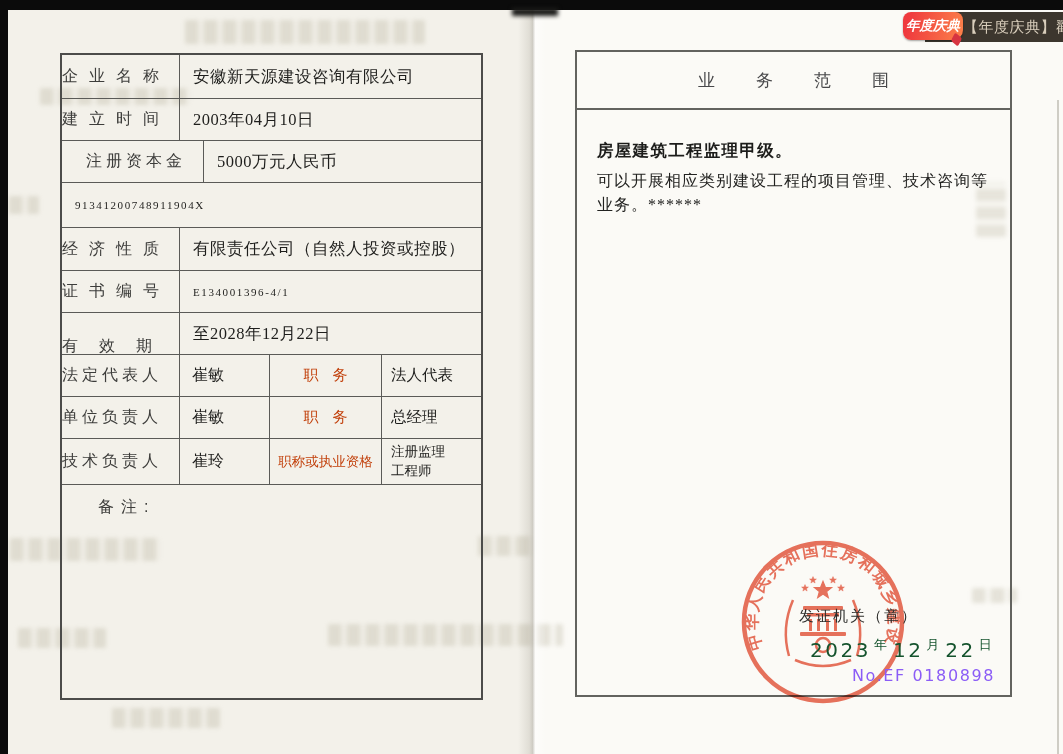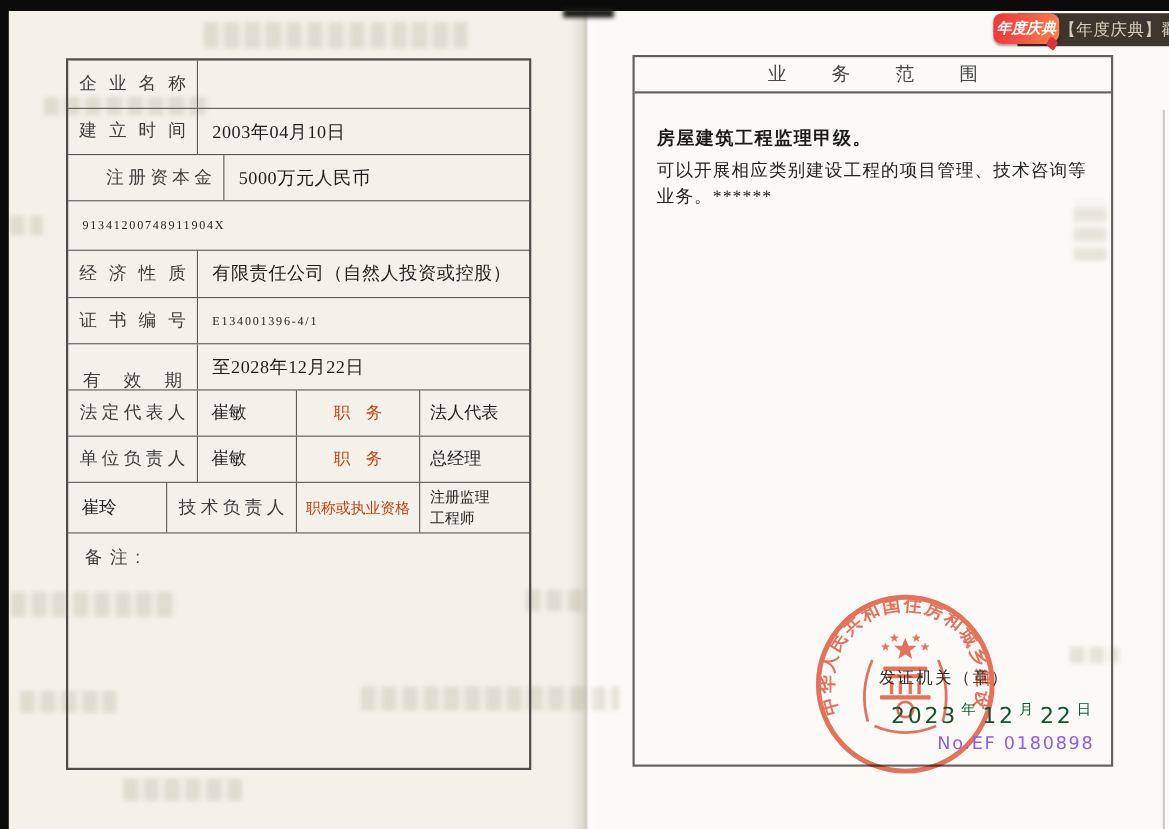--- a/index.html
+++ b/index.html
@@ -27,23 +27,23 @@
   .smudge { position:absolute; opacity:.5; filter:blur(2px); border-radius:2px; z-index:1;
     background:repeating-linear-gradient(90deg, rgba(172,166,142,.55) 0 13px, rgba(172,166,142,.12) 13px 19px); }
   .smudge.v { background:repeating-linear-gradient(0deg, rgba(172,166,142,.5) 0 12px, rgba(172,166,142,.1) 12px 18px); }
 
   
   .tbl {
     position:absolute; left:60px; top:53px; width:423px; height:647px; z-index:3;
     border:2px solid #4c4c4a; display:flex; flex-direction:column;
   }
   .row { display:flex; border-bottom:1px solid #5a5a57; flex:none; }
-  .row.last { border-bottom:none; flex:1; }
+  .row.last { border-bottom:none; flex:1;padding-left:21px; }
   .cell { display:flex; align-items:center; }
-  .lbl { width:118px; flex:none; border-right:1px solid #5a5a57; justify-content:center;
+  .lbl { width:118px; flex:none; border-right:1px solid #5a5a57; justify-content:flex-start;
          font-size:16px; color:#3d3d3b; text-align:center; }
   .sp4 span { letter-spacing:11px; margin-right:-11px; }
   .sp3 span { letter-spacing:21px; margin-right:-21px;margin-top:26px; }
   .sp5 span { letter-spacing:4px;  margin-right:-4px;  }
   .lbl.two { flex-direction:column; justify-content:center; line-height:1.25; }
   .lbl.two .l1 { font-size:13px; letter-spacing:0; }
   .lbl.two .l2 { font-size:9.5px; letter-spacing:0; color:#4a4a48; }
   .val { flex:1; padding-left:13px; font-family:"Liberation Serif", serif;
          font-size:16.5px; color:#1e1e1c; letter-spacing:.5px; }
   .val.code { letter-spacing:1.6px; font-size:11px; }
@@ -56,21 +56,21 @@
   .val2 { flex:1; padding:2px 28px 2px 9px; font-family:"Liberation Serif", serif;
           font-size:15.5px; color:#1e1e1c; }
   .val2.small { font-size:13.5px; line-height:1.35; }
   .note-cell { flex:1; align-items:flex-start; padding:12px 0 0 15px;
                font-size:16px; color:#3d3d3b; }
   .note-cell span { letter-spacing:7px; }
 
   
   .scope-box { position:absolute; left:575px; top:50px; width:437px; height:647px;
                border:2px solid #63635f; z-index:3; }
-  .scope-head { height:33px; border-bottom:2px solid #63635f; display:flex;
+  .scope-head { height:58px; border-bottom:2px solid #63635f; display:flex;
                 align-items:center; justify-content:center; font-size:17px; color:#48484a; }
   .scope-head span { letter-spacing:41px; margin-right:-41px; }
   .scope-body { padding:30px 16px 0 20px; font-family:"Liberation Serif", serif; color:#1c1c1a; }
   .scope-primary { font-weight:bold; font-size:16.5px; letter-spacing:1.3px; margin-bottom:7px; }
   .scope-secondary { font-size:16px; letter-spacing:1px; line-height:1.5; width:397px; color:#222220; }
 
   
   .seal { position:absolute; left:737px; top:536px; width:172px; height:172px;
           z-index:3; opacity:.88; mix-blend-mode:multiply; }
   .issuer { position:absolute; left:799px; top:607px; z-index:4; font-size:15px;
@@ -114,20 +114,21 @@
   <div class="smudge" style="left:112px; top:708px; width:108px; height:20px;"></div>
   <div class="smudge v" style="left:976px; top:182px; width:30px; height:55px;"></div>
   <div class="smudge" style="left:972px; top:588px; width:45px; height:15px;"></div>
 
   <div class="tbl">
 
     <div class="row" style="height:44px;">
       <div class="cell lbl sp4">
           <span>企业名称</span>
         </div>
+      <div class="cell val">安徽新天源建设咨询有限公司</div>
     </div>
 
 
     <div class="row" style="height:42px;">
       <div class="cell lbl sp4">
           <span>建立时间</span>
         </div>
       <div class="cell val">2003年04月10日</div>
     </div>
 
@@ -179,24 +180,24 @@
           <span>单位负责人</span>
         </div>
       <div class="cell name">崔敏</div>
       <div class="cell lbl2 sp2">
           <span>职务</span>
         </div>
       <div class="cell val2">总经理</div>
     </div>
 
     <div class="row" style="height:46px;">
+      <div class="cell lbl sp5">
+          <span>技术负责人</span>
+        </div>
       <div class="cell name">崔玲</div>
-      <div class="cell lbl sp5">
-          <span>技术负责人</span>
-        </div>
       <div class="cell lbl2 cond">
           <span>职称或执业资格</span>
         </div>
       <div class="cell val2 small">注册监理工程师</div>
     </div>
 
     <div class="row last">
       <div class="cell note-cell">
           <span>备注:</span>
         </div>

